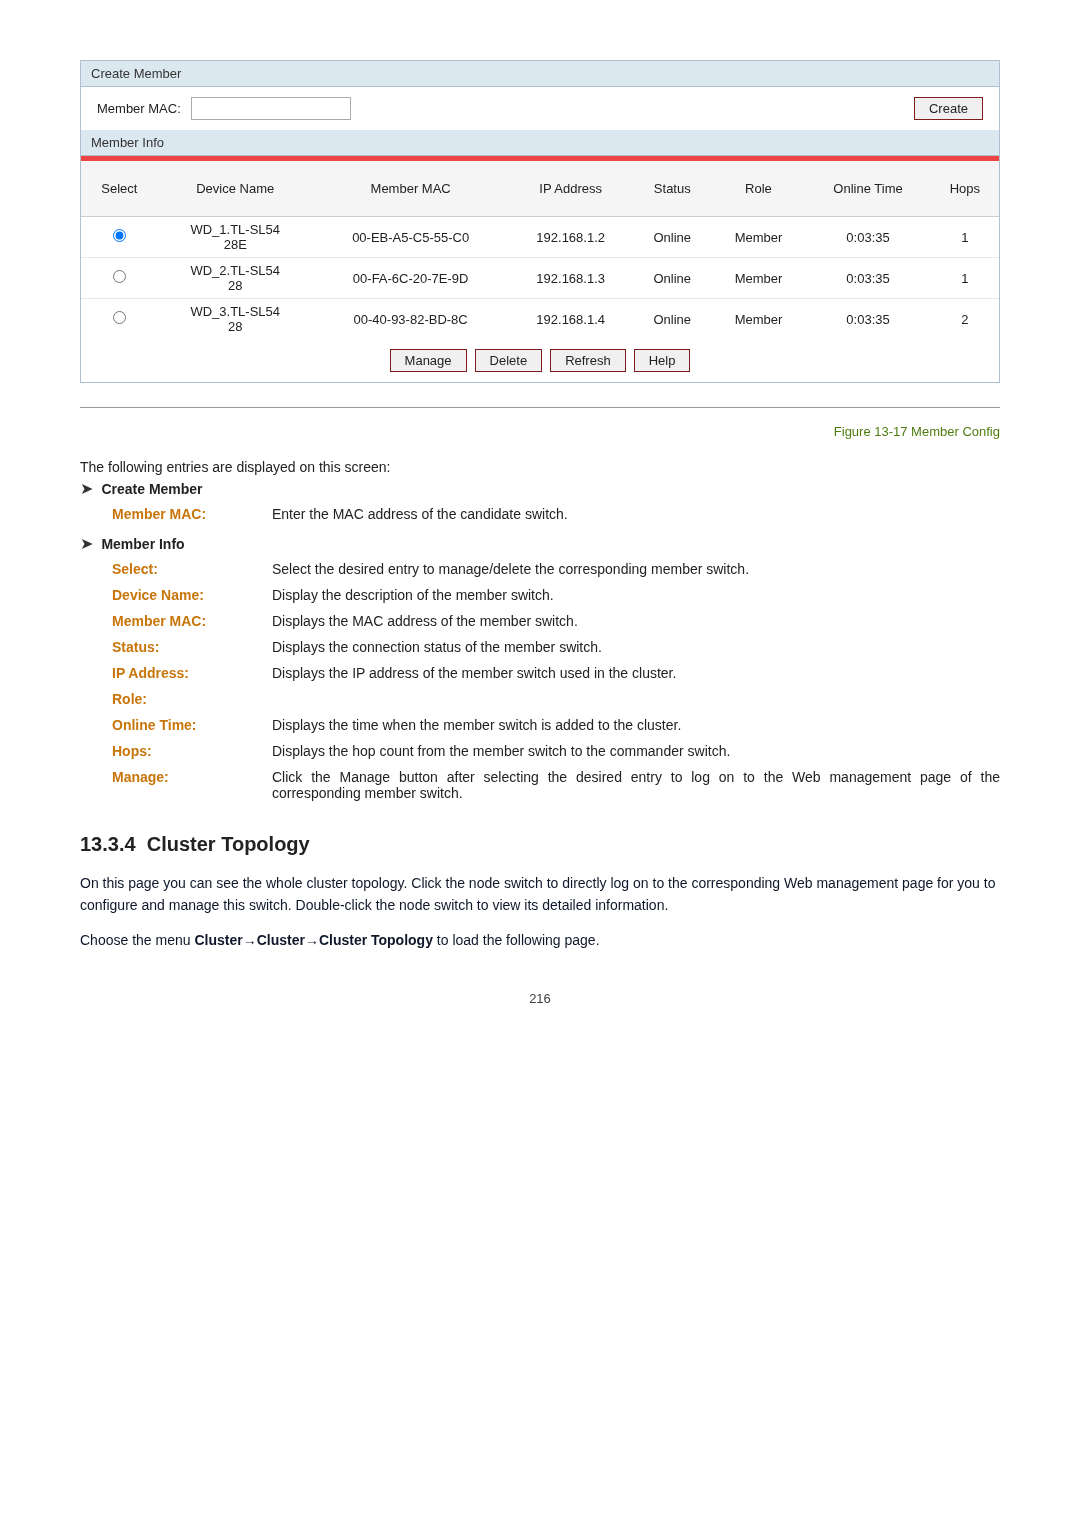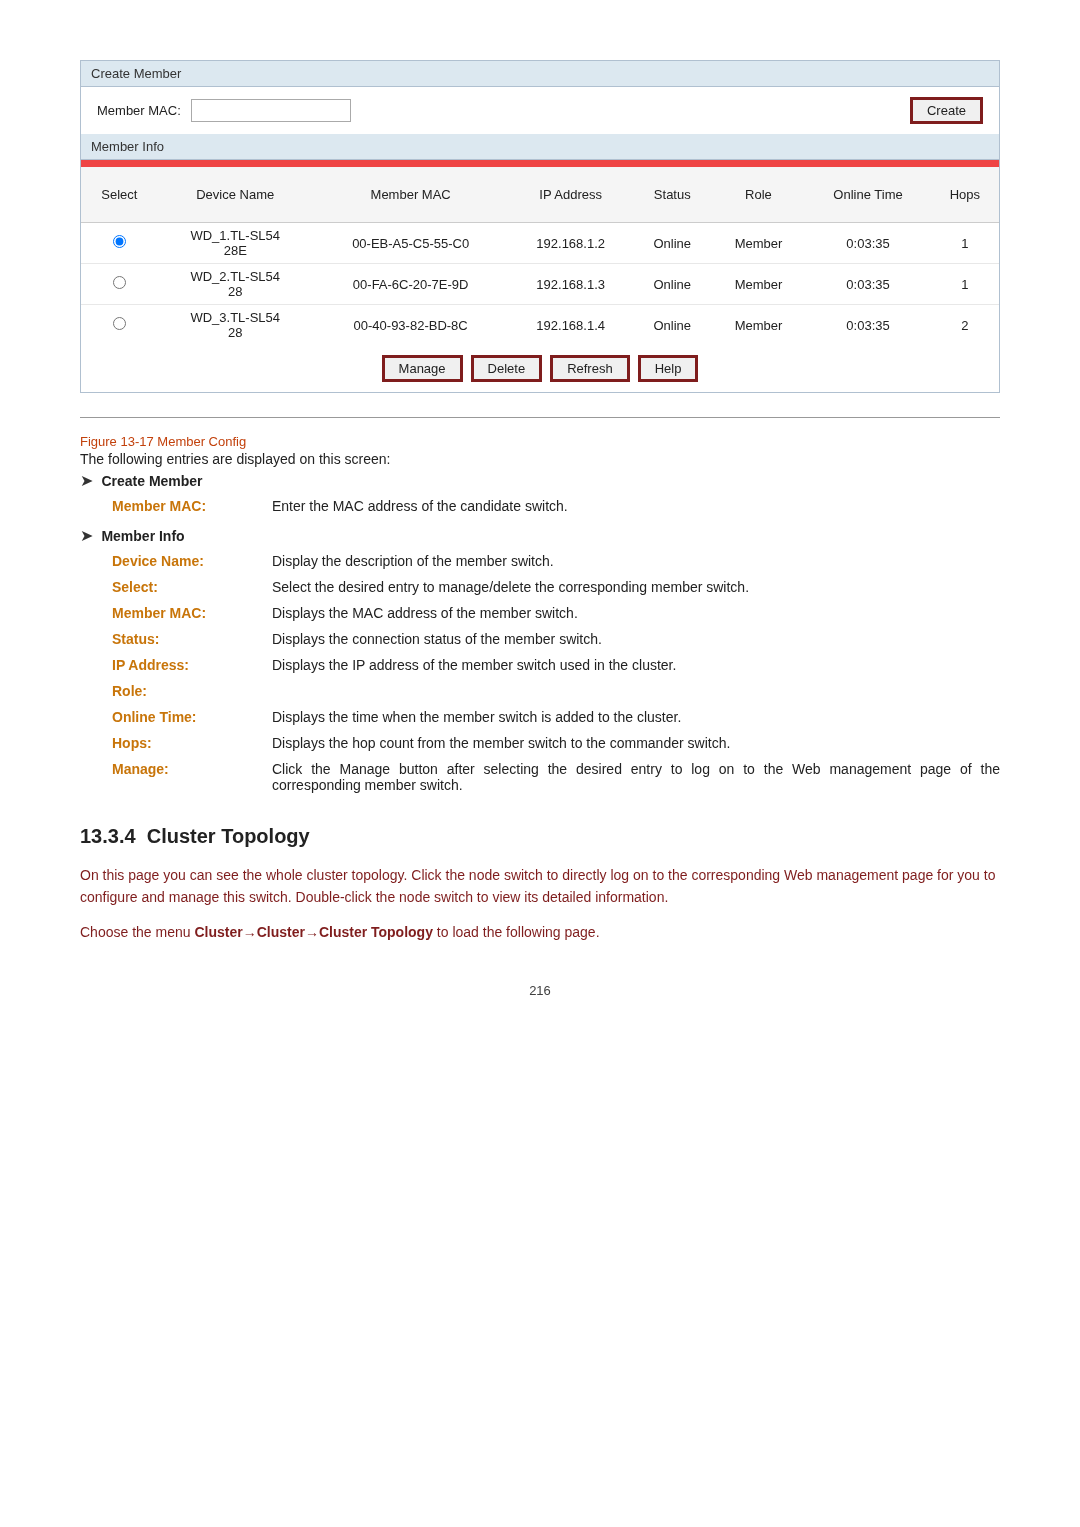--- a/index.html
+++ b/index.html
@@ -36,21 +36,21 @@
       white-space: nowrap;
     }
     .create-row input[type="text"] {
       border: 1px solid #aaa;
       padding: 3px 6px;
       width: 160px;
       font-size: 13px;
     }
     .create-row .spacer { flex: 1; }
     .btn {
-      border: 3px solid #7f1d1d;
+      border: 1px solid #7f1d1d;
       background: #f0f0f0;
       padding: 3px 14px;
       font-size: 13px;
       cursor: pointer;
       color: #222;
     }
 
     
     .member-info-header {
       background: #dce8f0;
@@ -60,21 +60,21 @@
       border-bottom: 1px solid #b0c0d0;
     }
     table.member-table {
       width: 100%;
       border-collapse: collapse;
       font-size: 13px;
     }
     table.member-table th {
       background: #f5f5f5;
       border-bottom: 1px solid #ccc;
-      border-top: 7px solid #ef4444;
+      border-top: 5px solid #ef4444;
       padding: 20px 8px;
       text-align: center;
       font-weight: normal;
       color: #222;
     }
     table.member-table td {
       padding: 5px 8px;
       text-align: center;
       border-bottom: 1px solid #e8e8e8;
     }
@@ -83,24 +83,24 @@
 
     .table-actions {
       padding: 10px 16px;
       display: flex;
       gap: 8px;
       justify-content: center;
     }
 
     
     .figure-caption {
-      text-align: left;
-      font-size: 13px;
-      color: #c2410c;
-      margin: 16px 0 2px 0;
+      text-align: right;
+      font-size: 13px;
+      color: #4d7c0f;
+      margin: 16px 0 20px 0;
     }
 
     
     .desc-section {
       margin-bottom: 16px;
     }
     .desc-intro {
       font-size: 14px;
       margin-bottom: 4px;
     }
@@ -141,21 +141,21 @@
     }
 
     
     .section-title {
       font-size: 20px;
       font-weight: bold;
       margin: 32px 0 16px 0;
     }
     .section-para {
       font-size: 14px;
-      color: #7f1d1d;
+      color: #0f172a;
       margin-bottom: 12px;
       line-height: 1.6;
     }
     .section-para strong { font-weight: bold; }
 
     
     .page-number {
       text-align: center;
       font-size: 13px;
       margin-top: 40px;
@@ -254,26 +254,26 @@
           <span class="desc-label">Member MAC:</span>
           <span class="desc-text">Enter the MAC address of the candidate switch.</span>
         </div>
       </div>
       <div class="desc-group">
         <div class="desc-group-title">
           <span class="arrow">➤</span>
           <strong>Member Info</strong>
         </div>
         <div class="desc-item">
+          <span class="desc-label">Select:</span>
+          <span class="desc-text">Select the desired entry to manage/delete the corresponding member switch.</span>
+        </div>
+        <div class="desc-item">
           <span class="desc-label">Device Name:</span>
           <span class="desc-text">Display the description of the member switch.</span>
-        </div>
-        <div class="desc-item">
-          <span class="desc-label">Select:</span>
-          <span class="desc-text">Select the desired entry to manage/delete the corresponding member switch.</span>
         </div>
         <div class="desc-item">
           <span class="desc-label">Member MAC:</span>
           <span class="desc-text">Displays the MAC address of the member switch.</span>
         </div>
         <div class="desc-item">
           <span class="desc-label">Status:</span>
           <span class="desc-text">Displays the connection status of the member switch.</span>
         </div>
         <div class="desc-item">

